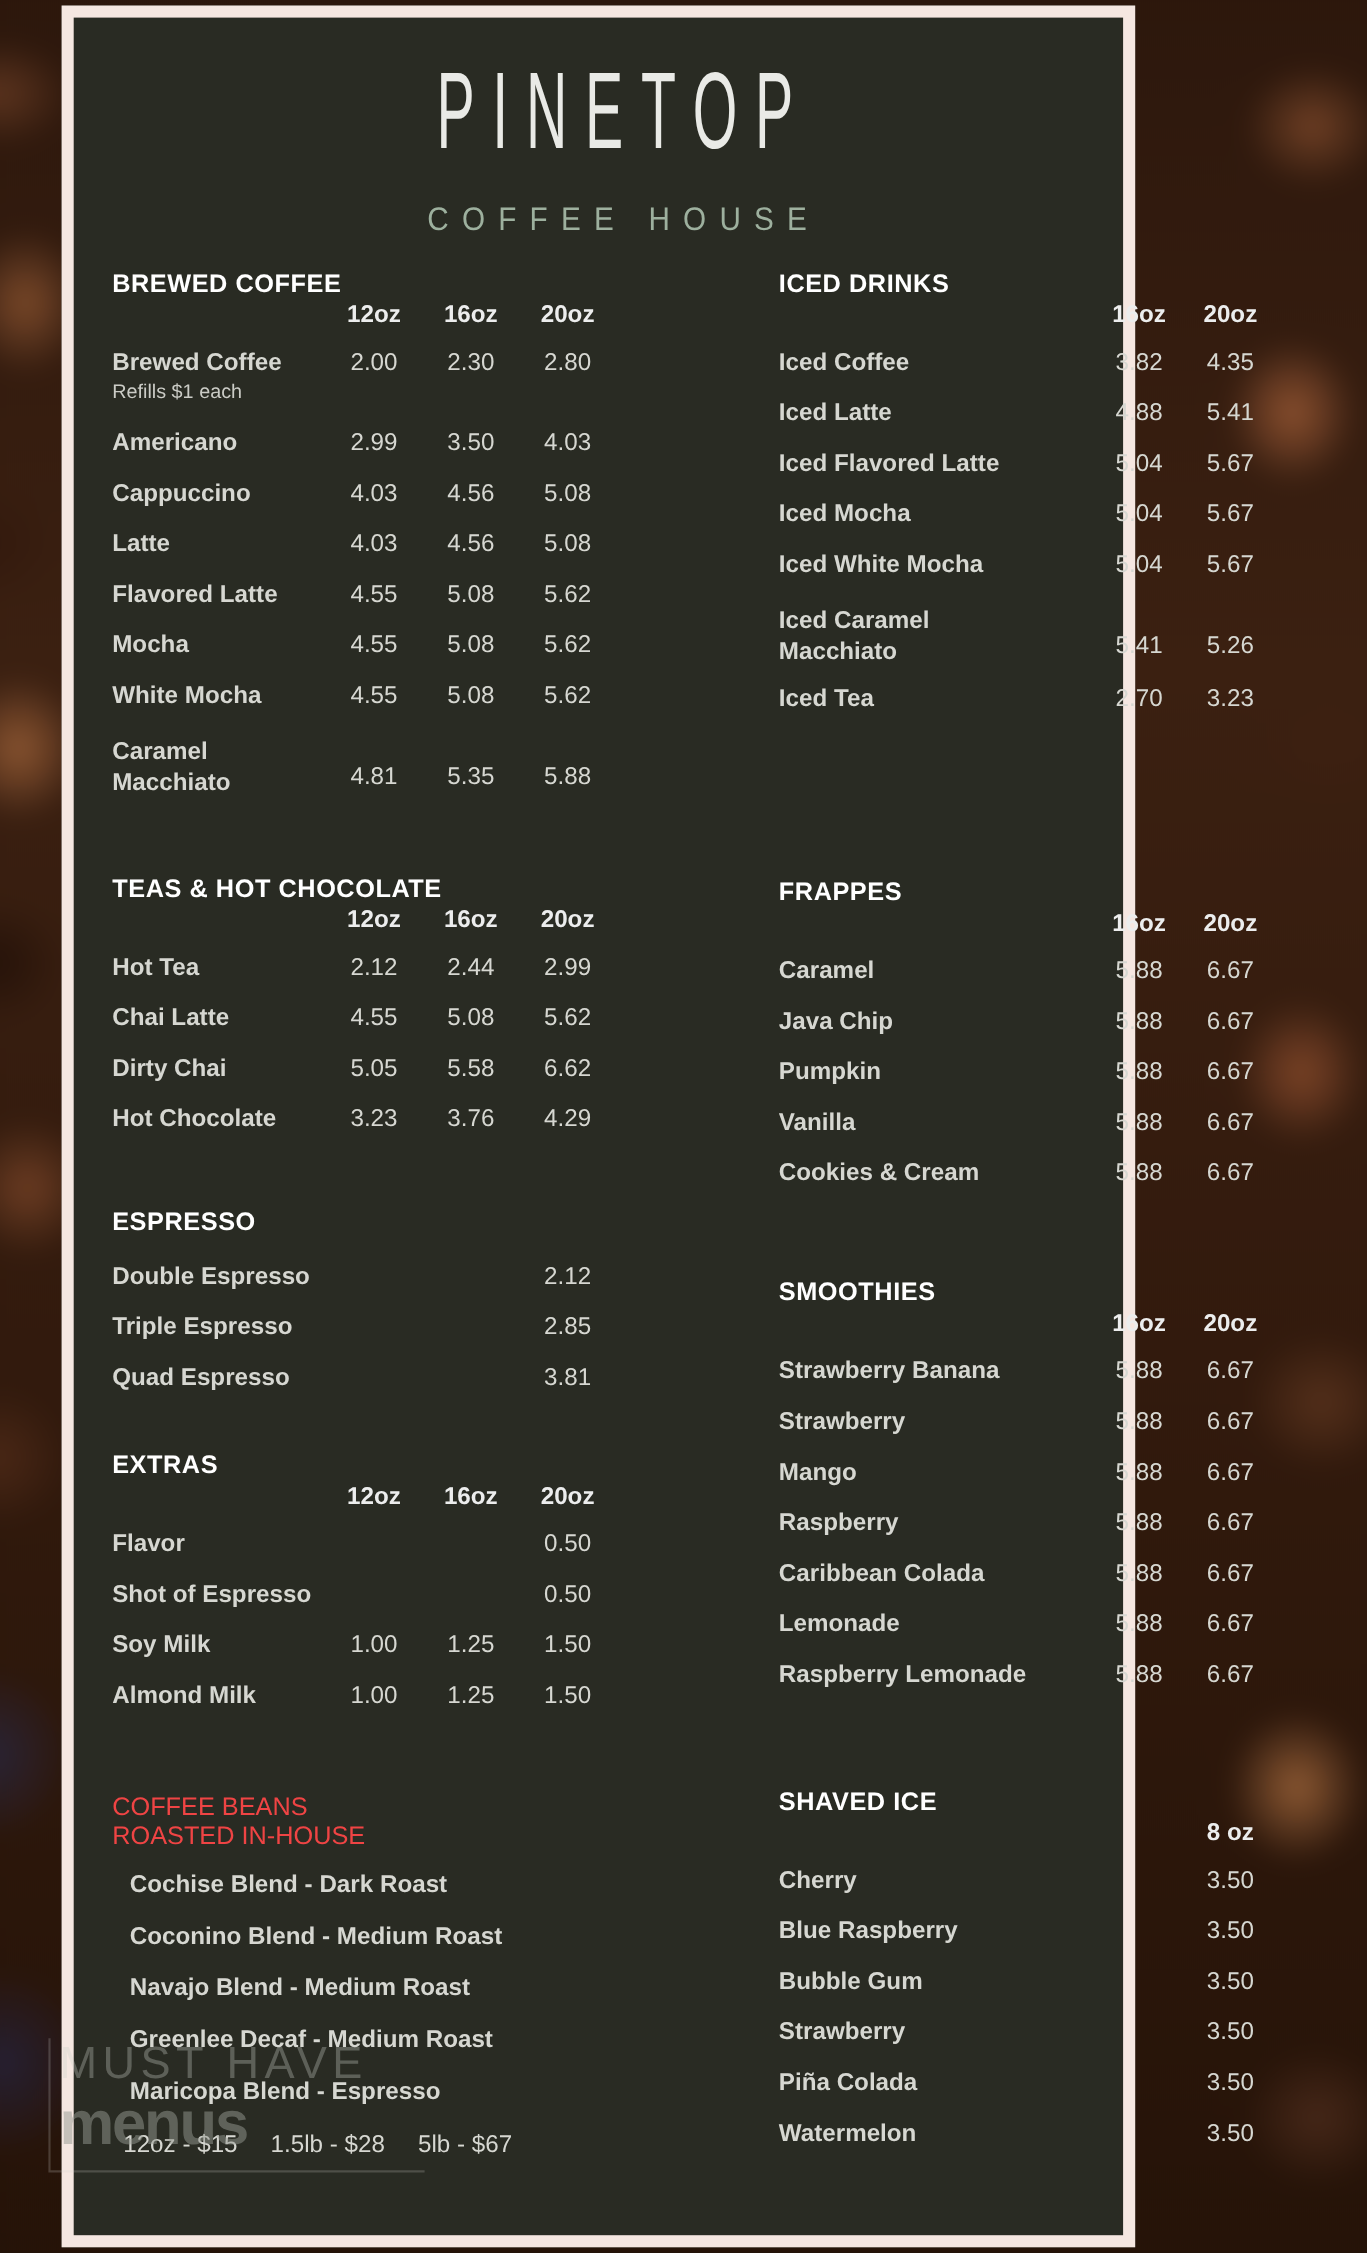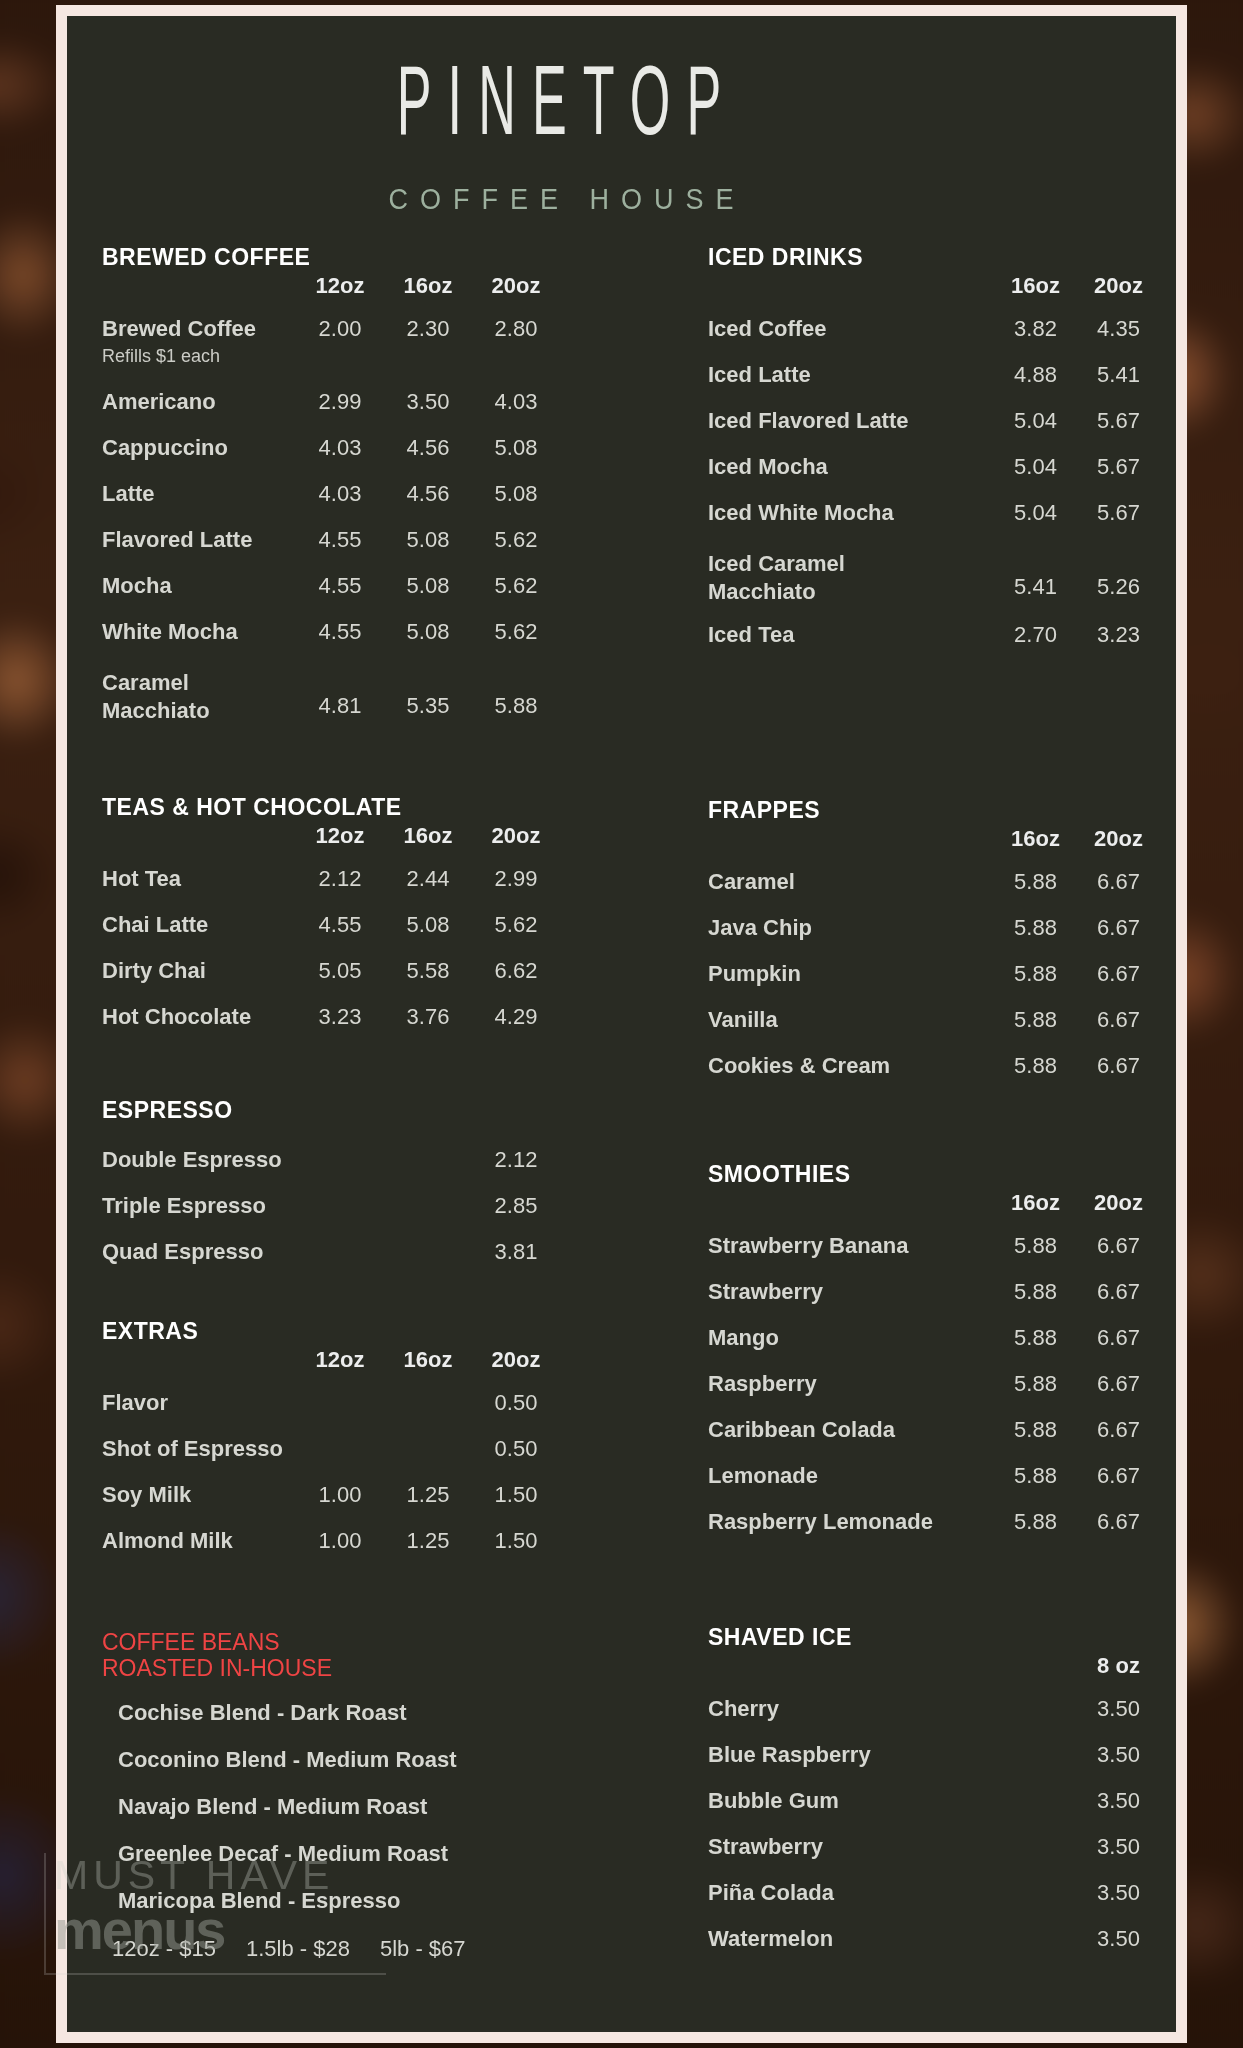--- a/index.html
+++ b/index.html
@@ -26,21 +26,21 @@
       radial-gradient(85px 95px at 1200px 400px,#8a5132 0%,rgba(138,81,50,0) 70%),
       radial-gradient(95px 85px at 1232px 700px,#3c2012 0%,rgba(60,32,18,0) 70%),
       radial-gradient(85px 95px at 1208px 1000px,#7a4429 0%,rgba(122,68,41,0) 70%),
       radial-gradient(95px 90px at 1226px 1300px,#54301c 0%,rgba(84,48,28,0) 70%),
       radial-gradient(90px 100px at 1204px 1650px,#8c5a36 0%,rgba(140,90,54,0) 70%),
       radial-gradient(95px 90px at 1222px 1950px,#46281a 0%,rgba(70,40,26,0) 70%),
       linear-gradient(180deg,#2b170d 0%,#3a2012 30%,#311a0e 60%,#241309 100%);
   }
   
   .card{
-    position:absolute;left:56px;top:5px;width:1131px;height:2038px;
+    position:absolute;left:56px;top:5px;width:976px;height:2038px;
     background:#292b23;border:11px solid #f5e7e1;box-sizing:border-box;
   }
   .card-inner{position:relative;width:100%;height:100%}
 
   .brand-title{
     position:absolute;left:0;top:36px;width:1000px;text-align:center;
     font-size:84px;font-weight:400;color:#e9eae6;letter-spacing:26px;
     transform:scale(.62,1.18);transform-origin:50% 50%;white-space:nowrap;
   }
   .brand-sub{

